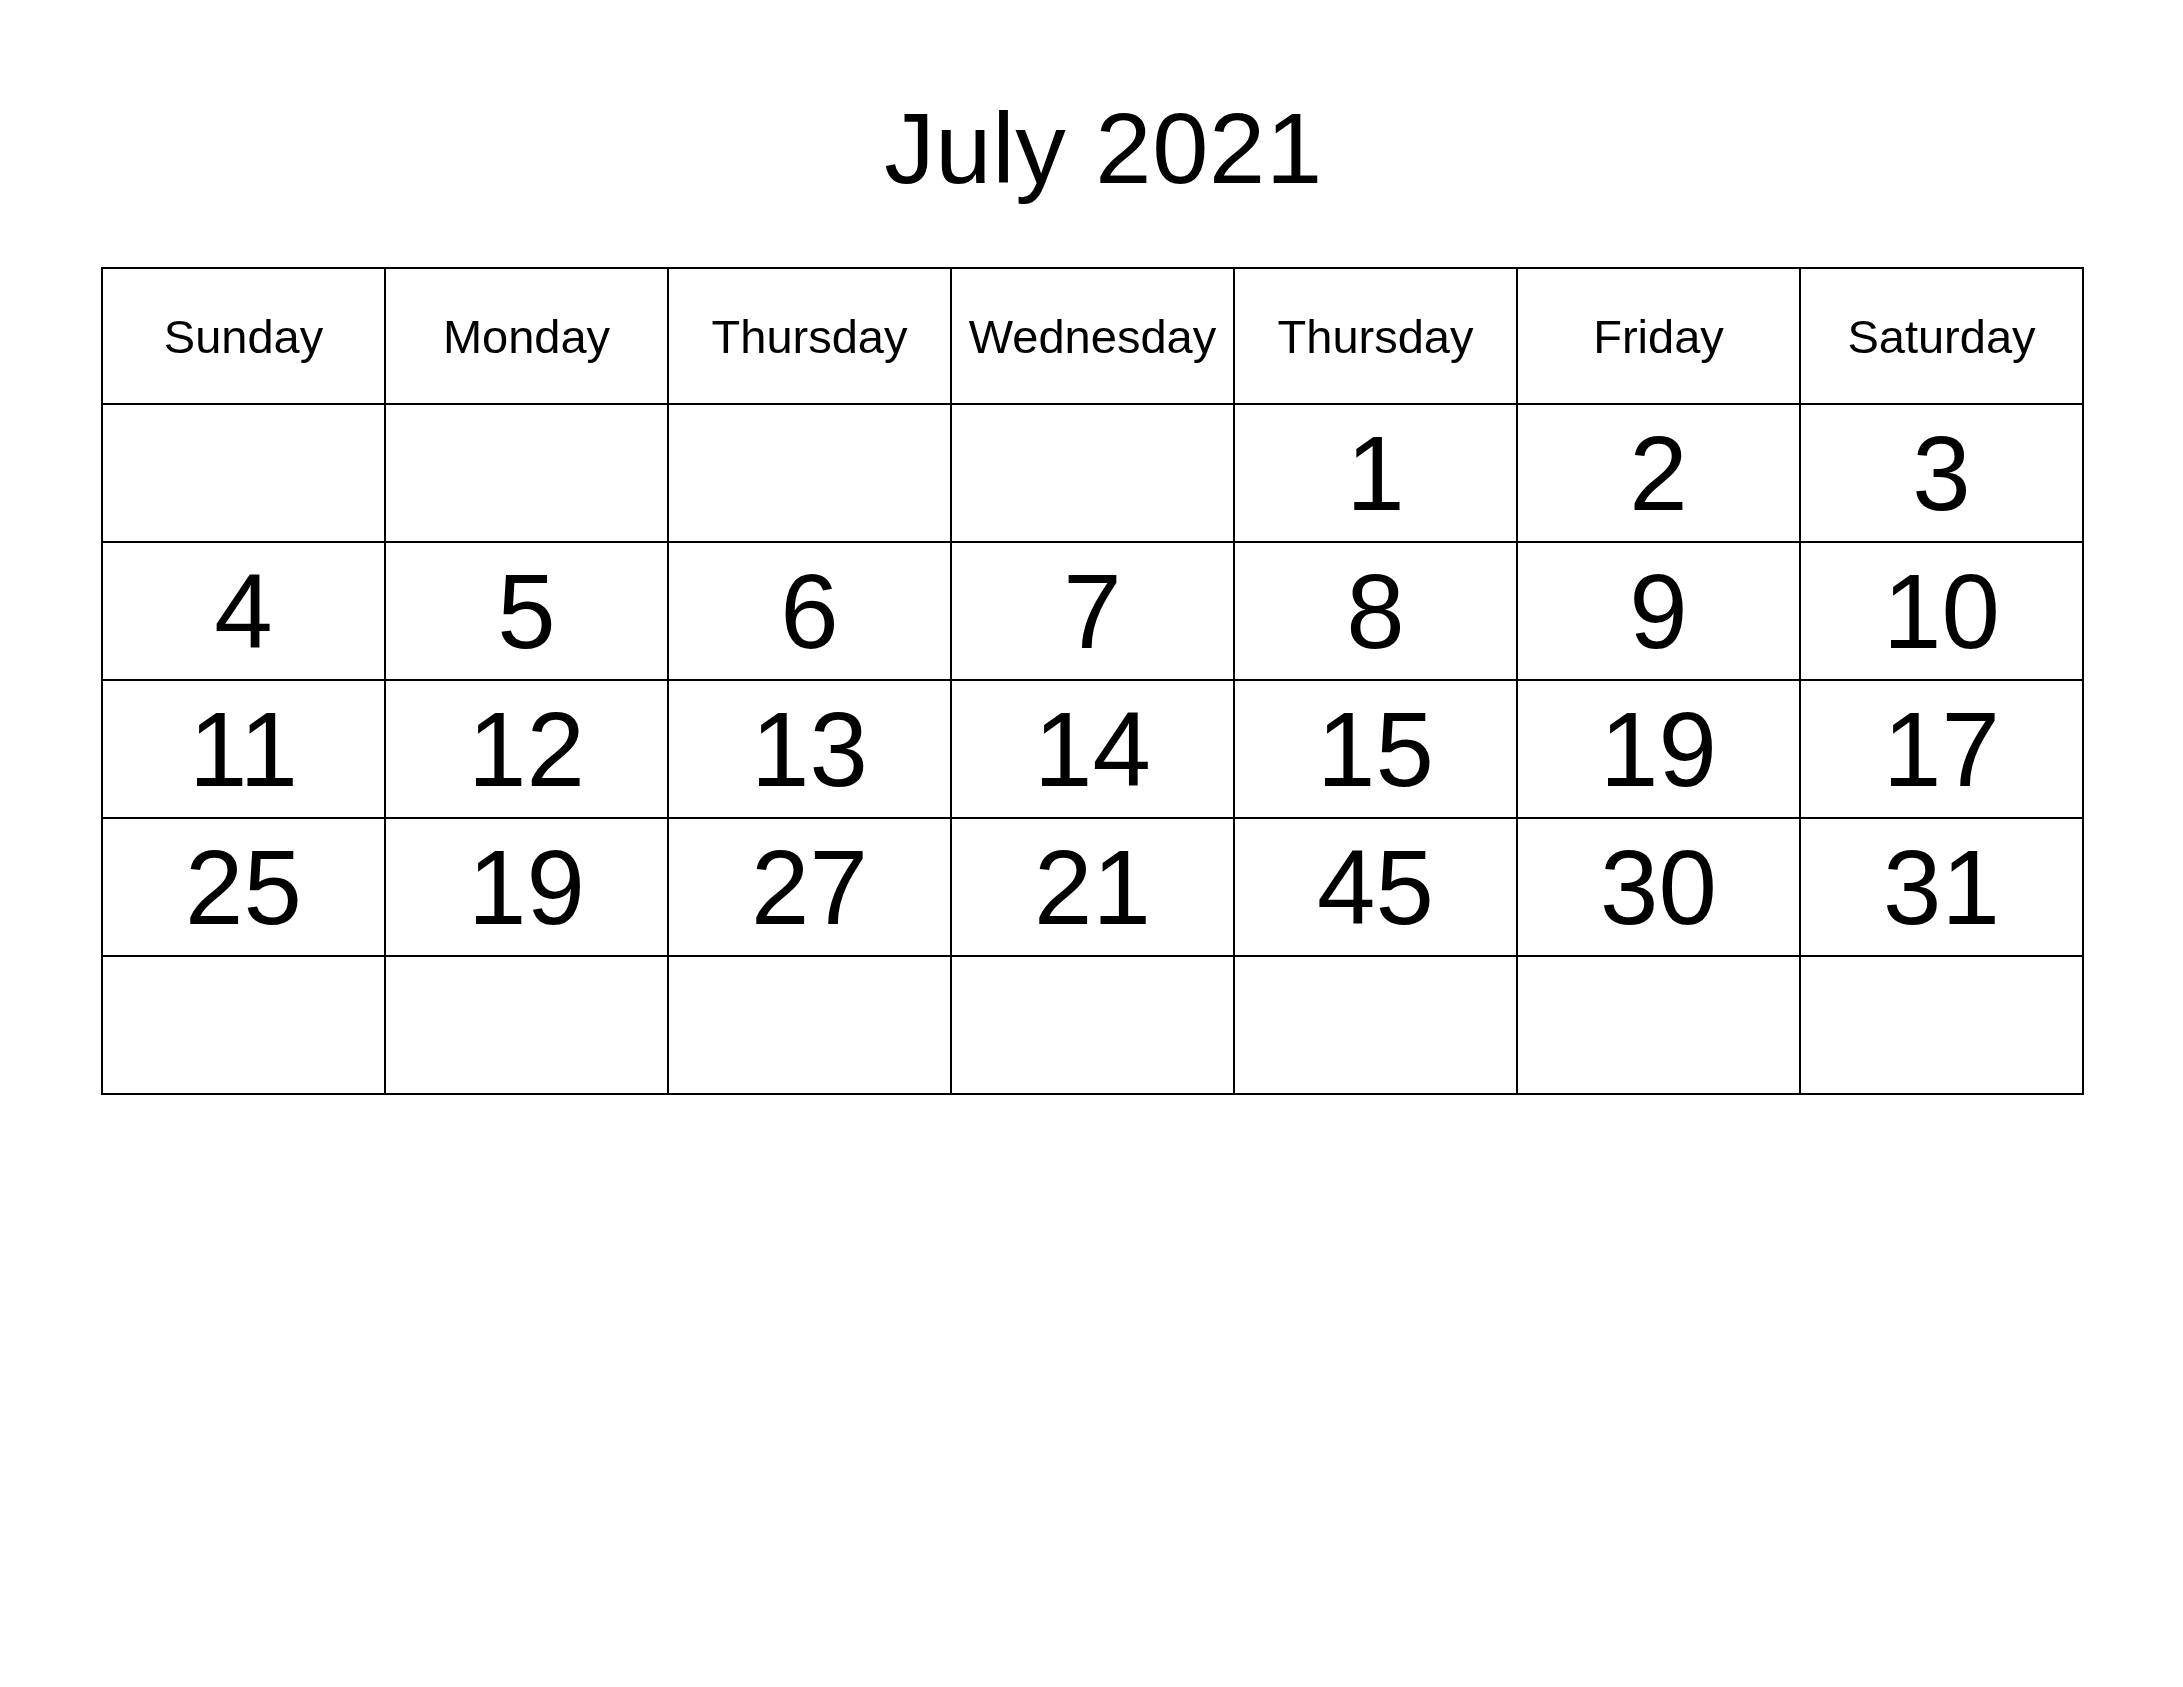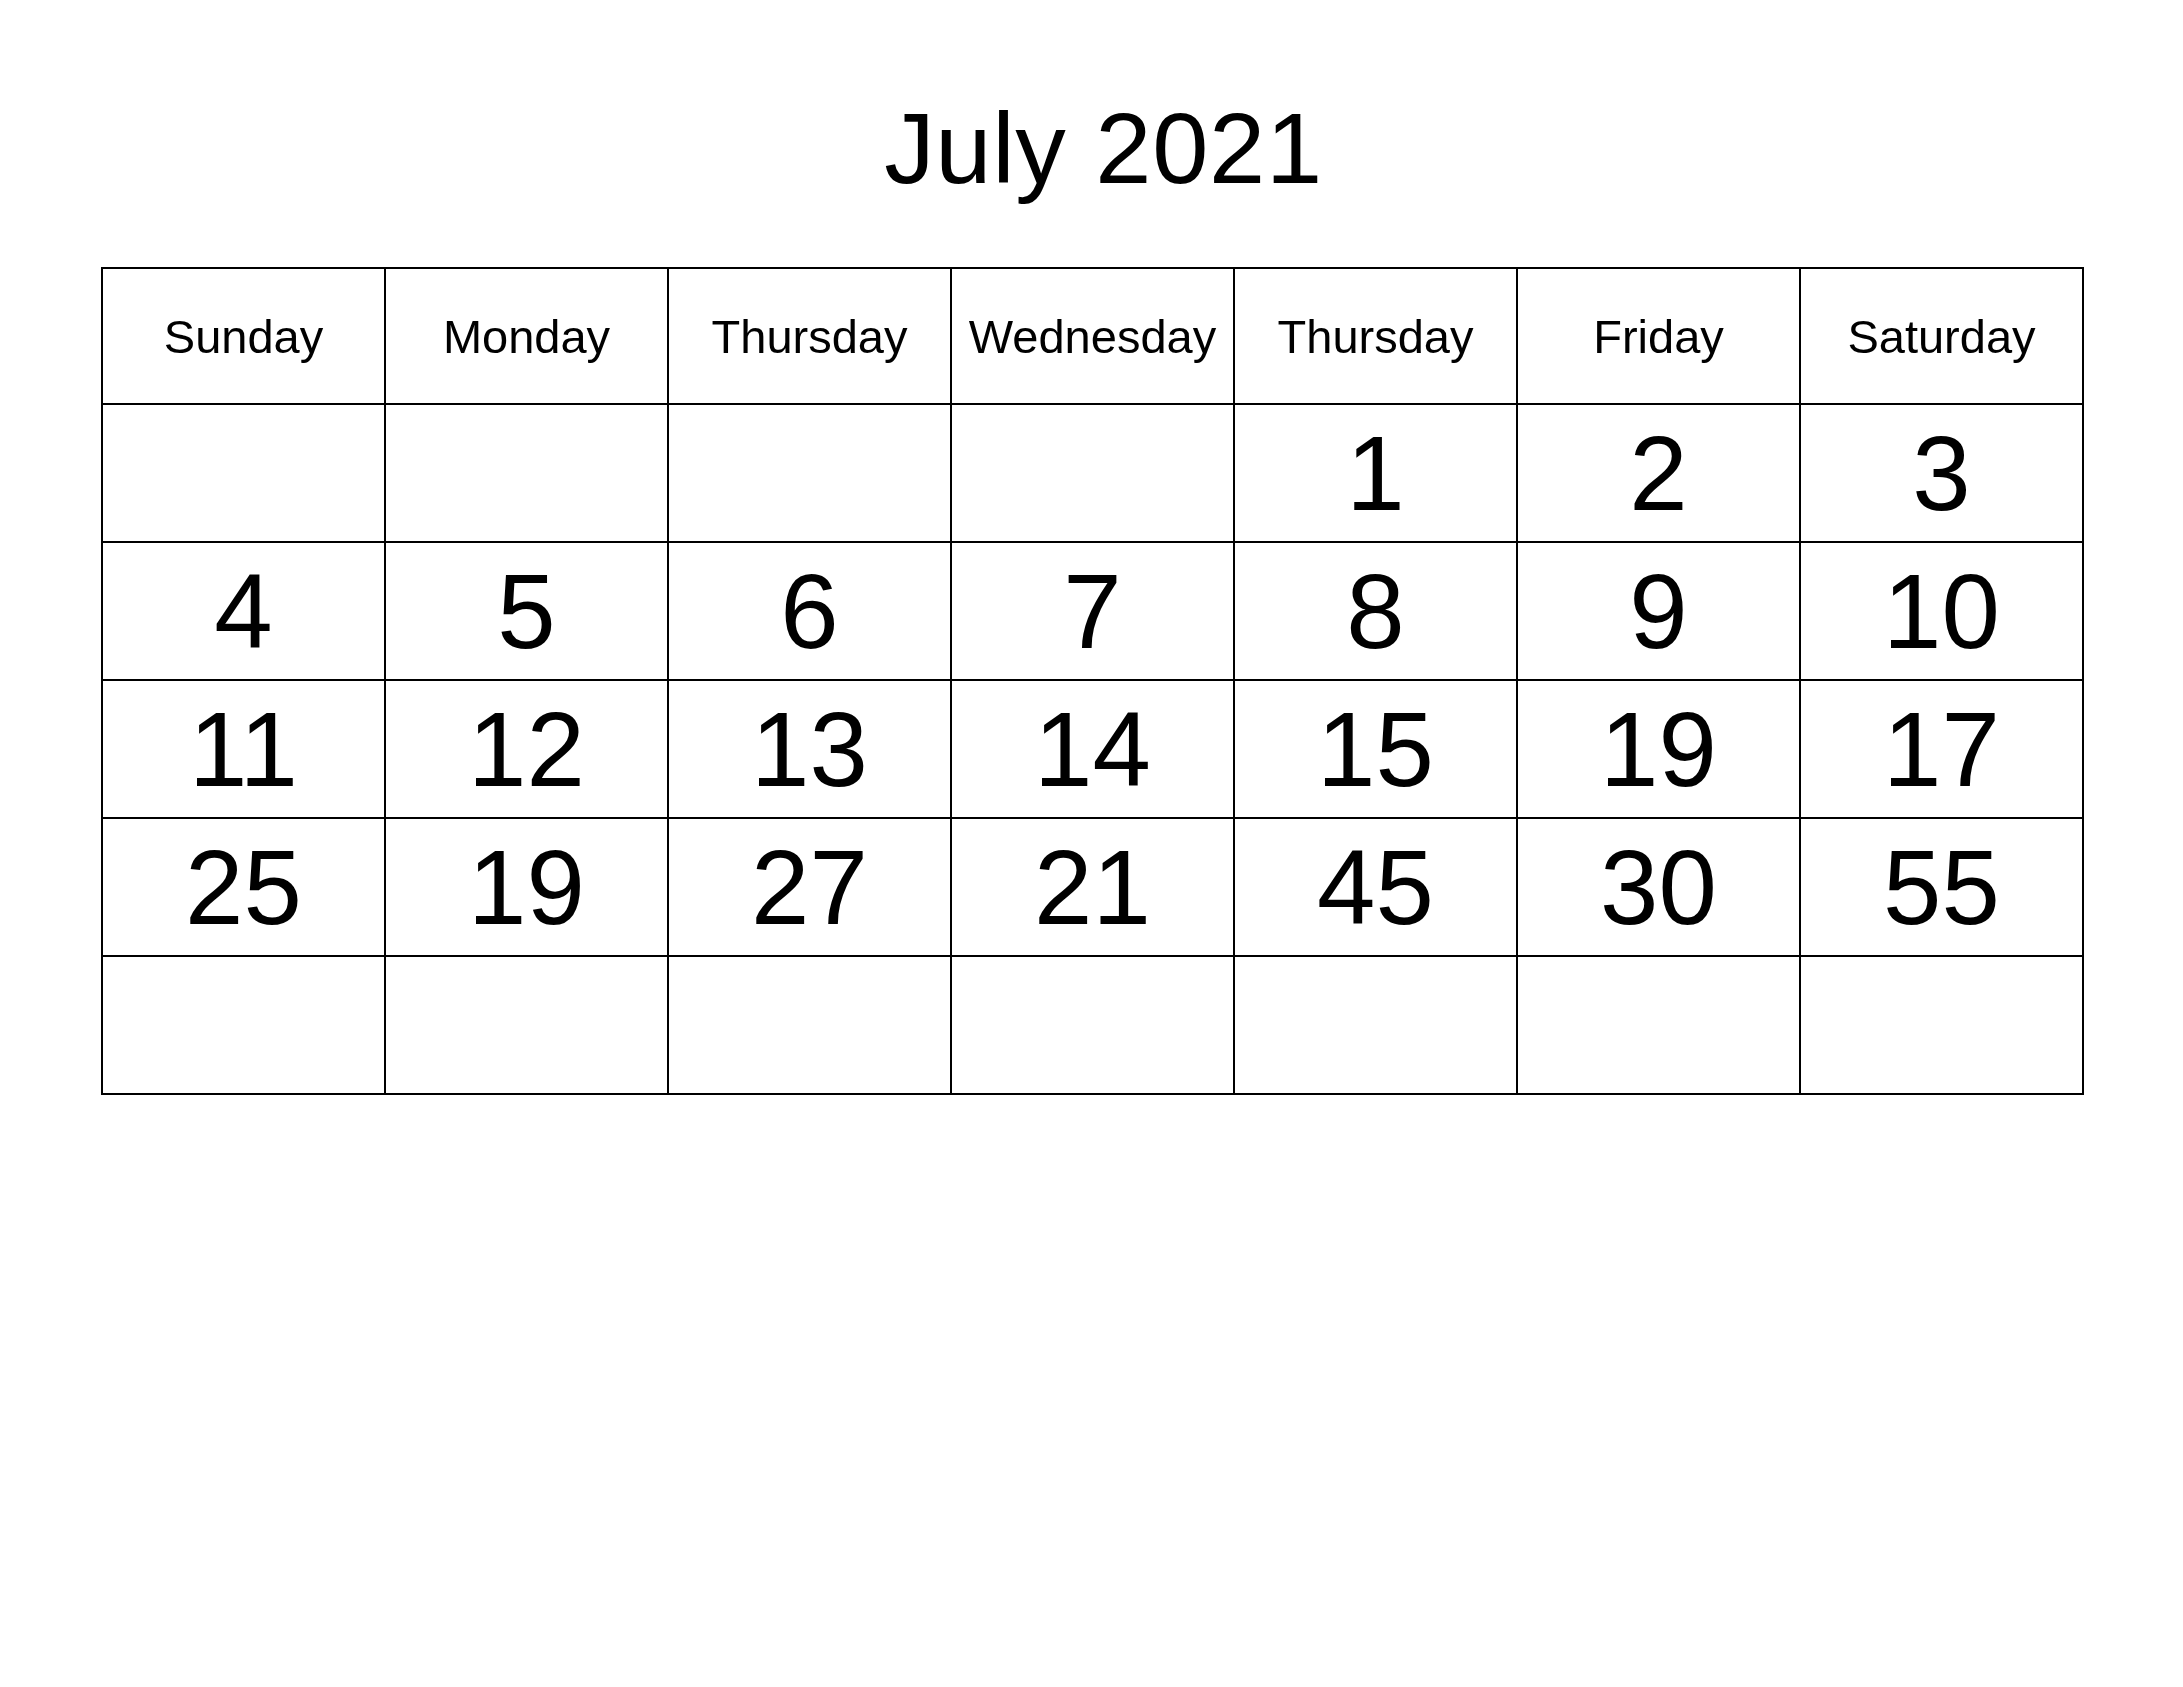--- a/index.html
+++ b/index.html
@@ -191,21 +191,21 @@
         <td>
             <span class="daynum">21</span>
           </td>
         <td>
             <span class="daynum">45</span>
           </td>
         <td>
             <span class="daynum">30</span>
           </td>
         <td>
-            <span class="daynum">55</span>
+            <span class="daynum">31</span>
           </td>
       </tr>
 
       <tr>
         <td class="empty">
             <span class="daynum"></span>
           </td>
         <td class="empty">
             <span class="daynum"></span>
           </td>

